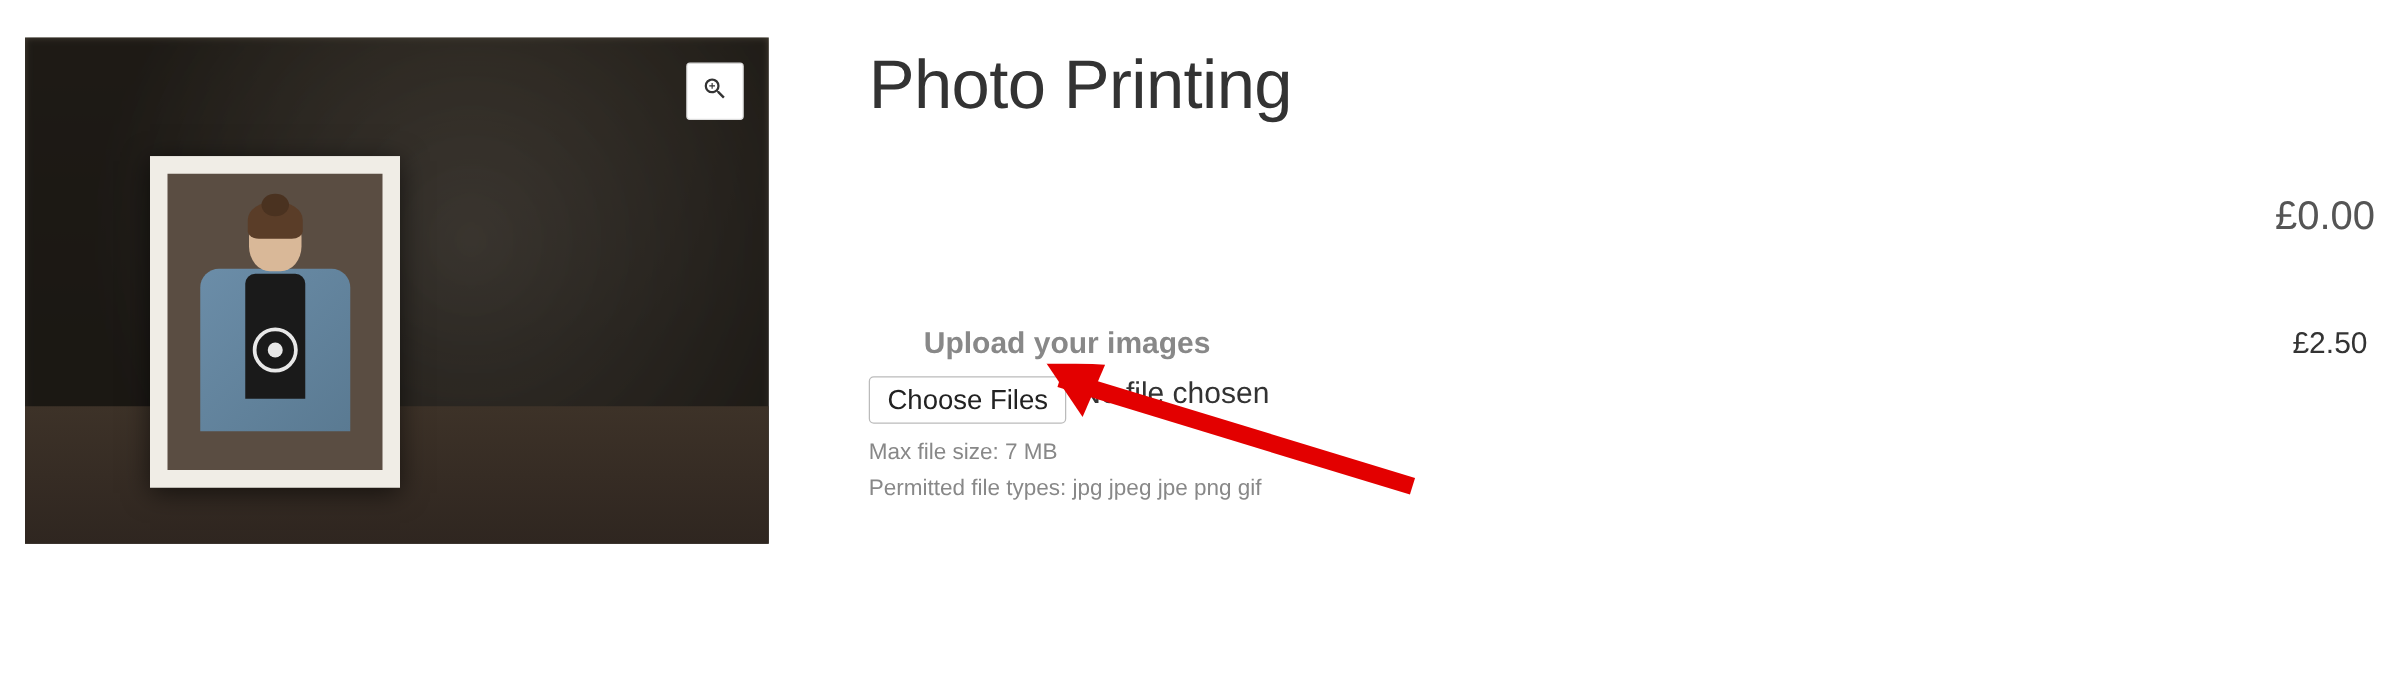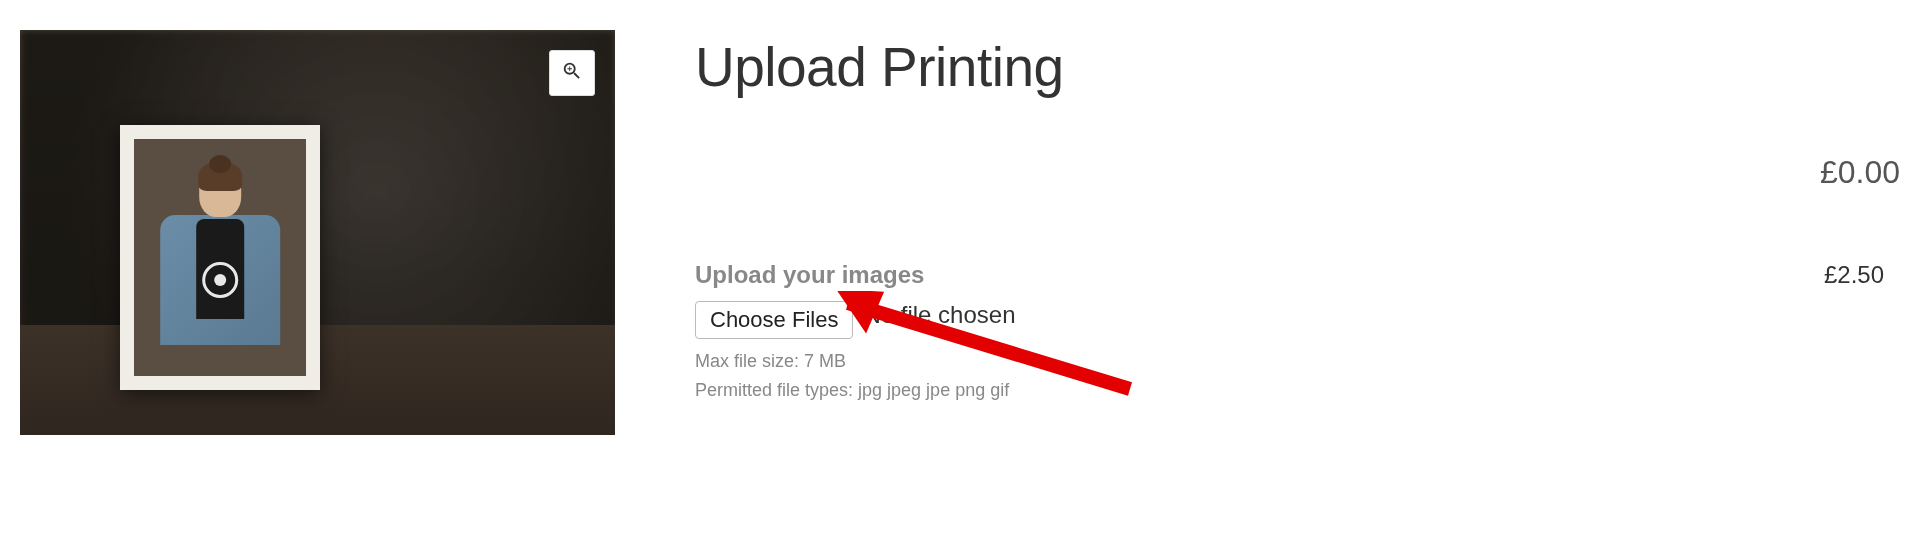--- a/index.html
+++ b/index.html
@@ -177,20 +177,21 @@
       text-align: right;
     }
     .upload-section {
       position: relative;
     }
     .upload-label {
       font-size: 24px;
       font-weight: 600;
       color: #888;
       margin-bottom: 12px;
+      margin-left: 44px;
     }
     .file-row {
       display: flex;
       align-items: flex-start;
       gap: 10px;
       margin-bottom: 8px;
     }
     .choose-btn {
       font-size: 22px;
       font-family: inherit;
@@ -205,21 +206,21 @@
       font-size: 24px;
       color: #333;
     }
     .meta {
       font-size: 18px;
       color: #888;
       line-height: 1.6;
     }
     .addon-price {
       position: absolute;
-      right: 16px;
+      right: 6px;
       top: 0;
       font-size: 24px;
       color: #333;
     }
     .arrow-annotation {
       position: absolute;
       left: 135px;
       top: 30px;
       pointer-events: none;
       z-index: 5;
@@ -249,21 +250,21 @@
     <div class="zoom-btn">
       <span>
         <svg viewBox="0 0 24 24">
             <path d="M15.5 14h-.79l-.28-.27A6.471 6.471 0 0016 9.5 6.5 6.5 0 109.5 16c1.61 0 3.09-.59 4.23-1.57l.27.28v.79l5 4.99L20.49 19l-4.99-5zm-6 0C7.01 14 5 11.99 5 9.5S7.01 5 9.5 5 14 7.01 14 9.5 11.99 14 9.5 14zm.5-7H9v2H7v1h2v2h1v-2h2V9h-2z"></path>
           </svg>
       </span>
     </div>
   </div>
 
   <div class="product-details">
-    <h1 class="title">Upload Printing</h1>
+    <h1 class="title">Photo Printing</h1>
     <div class="price">£0.00</div>
 
     <div class="upload-section">
       <div class="addon-price">£2.50</div>
       <div class="upload-label">Upload your images</div>
       <div class="file-row">
         <button class="choose-btn">Choose Files</button>
         <span class="file-status">No file chosen</span>
       </div>
       <div class="meta">Max file size: 7 MB</div>

